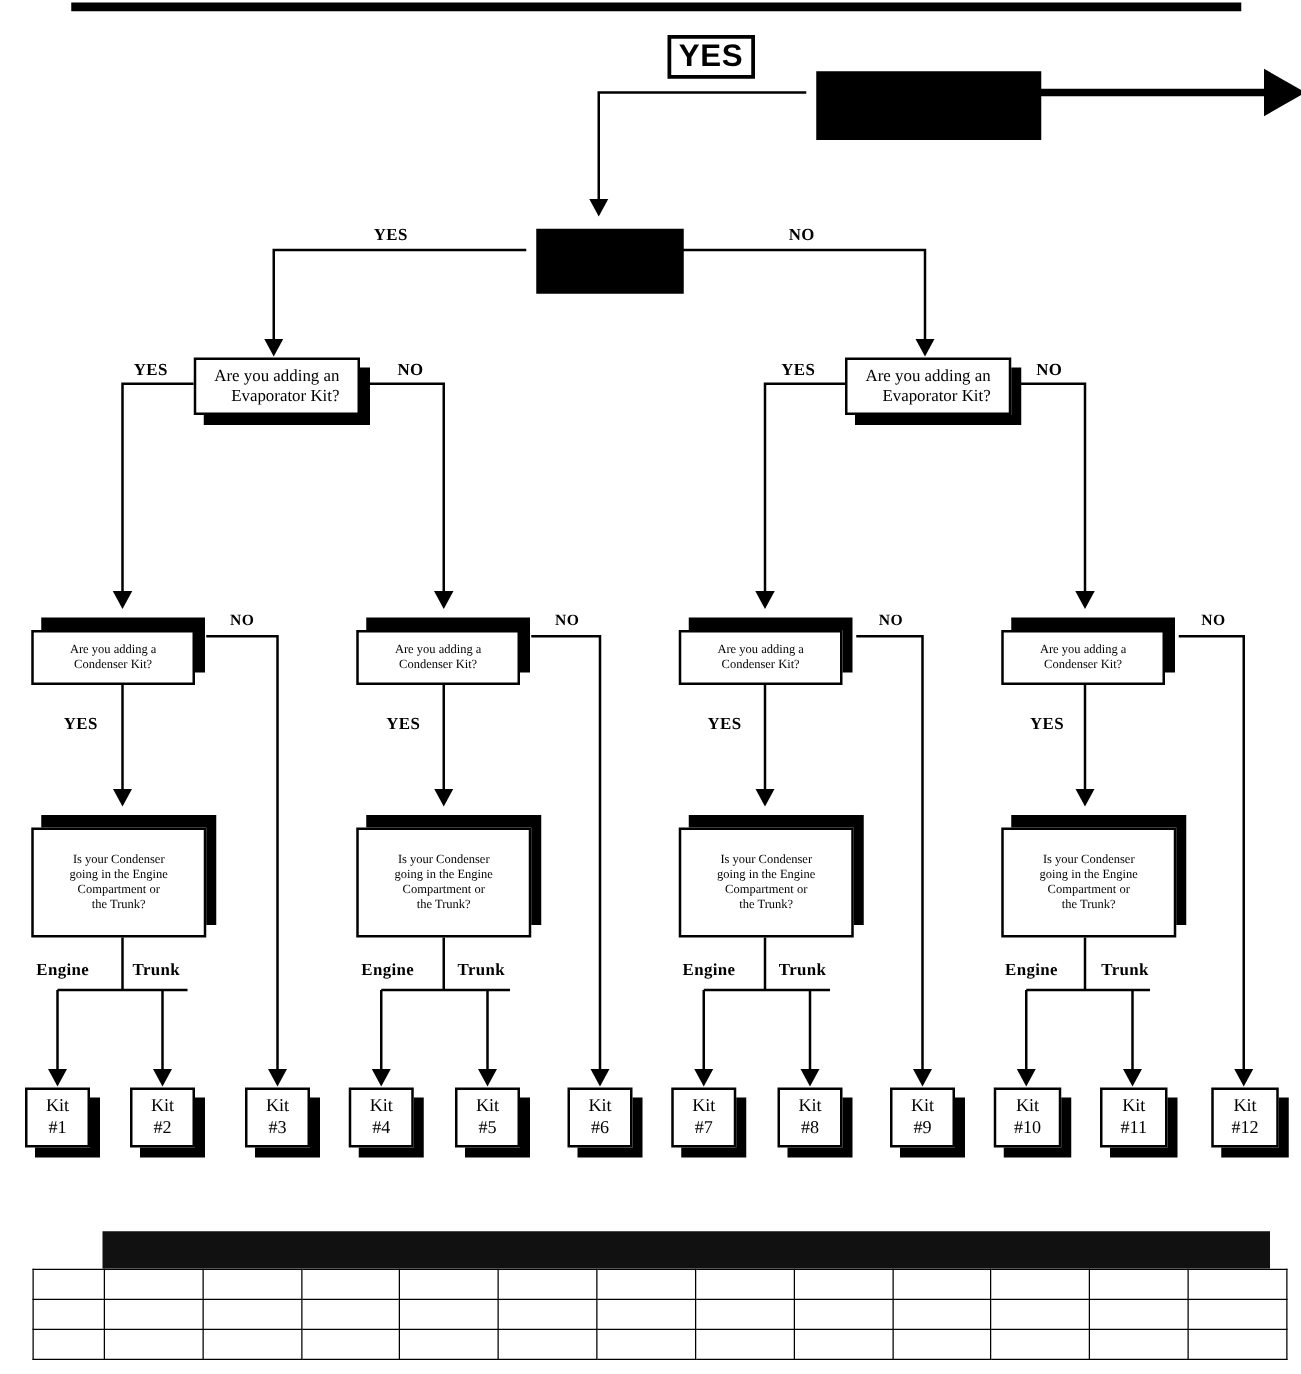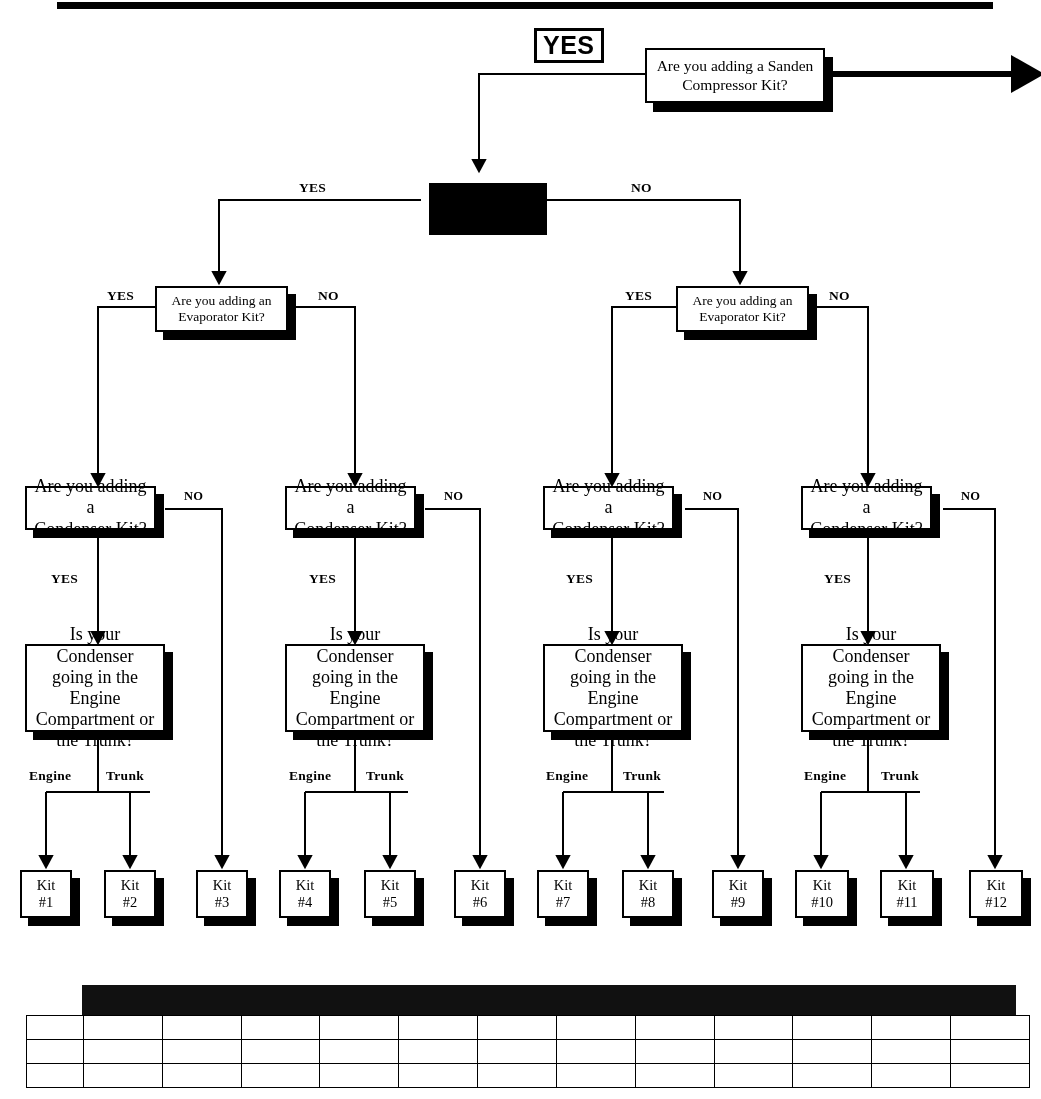--- a/index.html
+++ b/index.html
@@ -59,22 +59,22 @@
   }
   .shadow {
     position: absolute;
     background: #000000;
     z-index: 2;
   }
 
   
   .q-compressor { font-size: 15.5px; }
   .q-mid        { font-size: 15px; }
-  .q-small      { font-size: 13.5px; }
-  .q-tiny       { font-size: 18px; }
+  .q-small      { font-size: 13.5px; text-align: right; }
+  .q-tiny       { font-size: 10px; margin-top: 18px; }
   .kit-box      { font-size: 14.5px; }
 
   
   .edge-label {
     position: absolute;
     font-family: "Liberation Serif", "DejaVu Serif", serif;
     font-weight: bold;
     font-size: 13.5px;
     letter-spacing: 0.3px;
     white-space: nowrap;
@@ -194,24 +194,20 @@
       <path d="M868,733 L868,792"></path>
       <path d="M821,792 L920,792"></path>
       <path d="M821,792 L821,862" marker-end="url(#ah)"></path>
       <path d="M906,792 L906,862" marker-end="url(#ah)"></path>
     </g>
   </svg>
 
   <div id="yes-boxed">YES</div>
 
   <div class="shadow" style="left:653px; top:57px; width:180px; height:55px;"></div>
-  <div class="node q-compressor" style="left:645px; top:48px; width:180px; height:55px;">
-    <span class="txt">Are you adding a Sanden
-Compressor Kit?</span>
-  </div>
 
   <div class="shadow" style="left:429px; top:183px; width:118px; height:52px;"></div>
 
   <div class="shadow" style="left:163px; top:294px; width:133px; height:46px;"></div>
   <div class="node q-small" style="left:155px; top:286px; width:133px; height:46px;">
     <span class="txt">Are you adding an
 Evaporator Kit?</span>
   </div>
 
   <div class="shadow" style="left:684px; top:294px; width:133px; height:46px;"></div>

